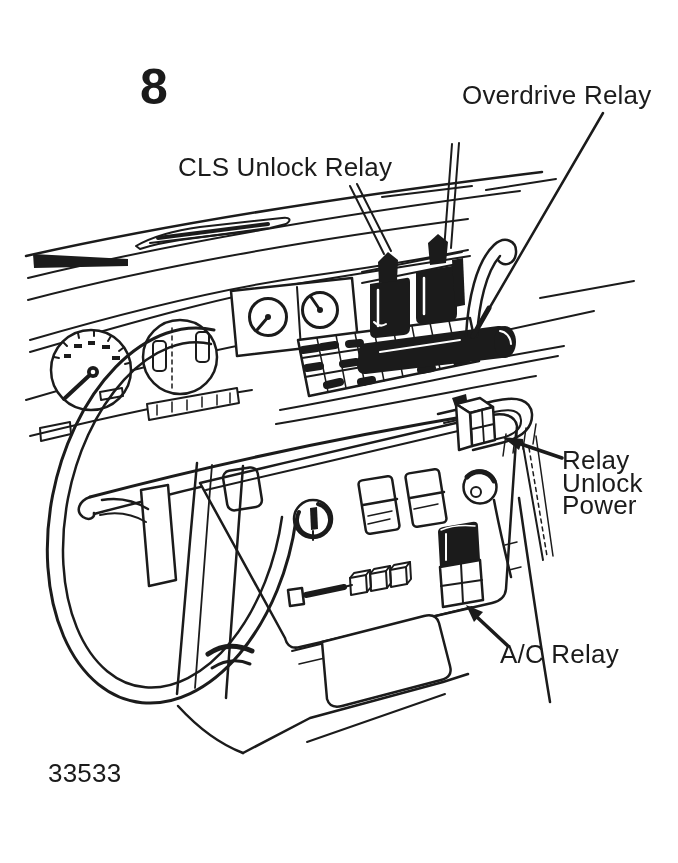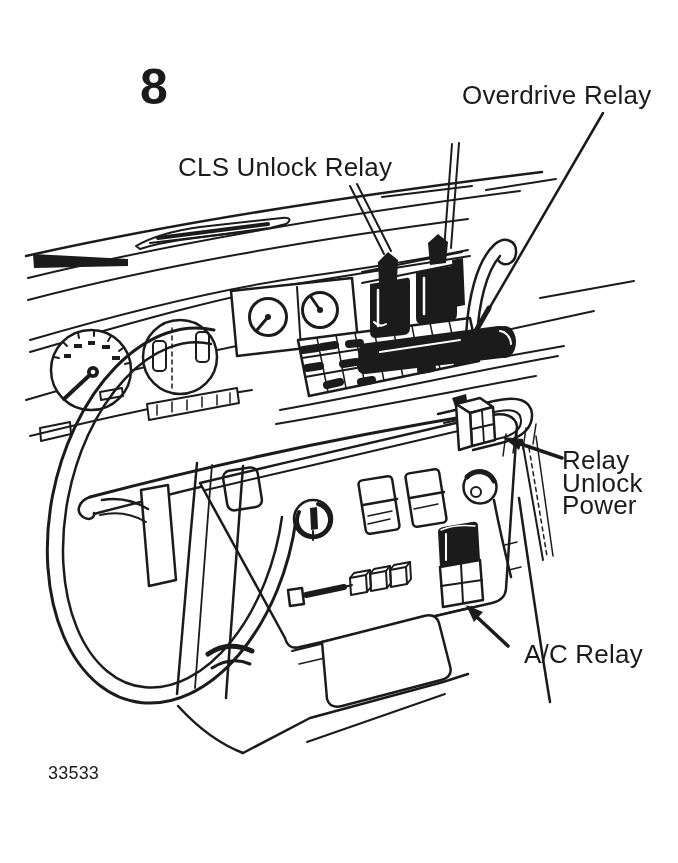--- a/index.html
+++ b/index.html
@@ -21,21 +21,21 @@
   svg.art .fill{fill:var(--ink); stroke:none}
   svg.art .paper{fill:var(--paper)}
   svg.art .wht{stroke:var(--paper)}
   svg.art .dash{stroke-dasharray:4 4}
   .lbl {
     position:absolute; white-space:nowrap;
     font-size:26px; line-height:22px; color:var(--ink);
     letter-spacing:0.2px;
   }
   .lbl.fig { font-size:50px; font-weight:900; line-height:50px; letter-spacing:0; }
-  .lbl.part { font-size:18px; line-height:26px; }
+  .lbl.part { font-size:26px; line-height:26px; }
   .lbl.multi span { display:block; }
 </style>
 </head>
 <body>
 
 <div class="page">
 
   <svg class="art" width="678" height="863" viewBox="0 0 678 863">
 
     <g>
@@ -292,16 +292,16 @@
 
 
   <div class="lbl" style="left:178px; top:156px;">CLS Unlock Relay</div>
 
   <div class="lbl multi" style="left:562px; top:449px; line-height:22.5px;">
     <span>Relay</span>
     <span>Unlock</span>
     <span>Power</span>
   </div>
 
-  <div class="lbl" style="left:500px; top:643px;margin-left:24px;">A/C Relay</div>
+  <div class="lbl" style="left:500px; top:643px;">A/C Relay</div>
 
   <div class="lbl part" style="left:48px; top:760px;">33533</div>
 </div>
 
 </body></html>

